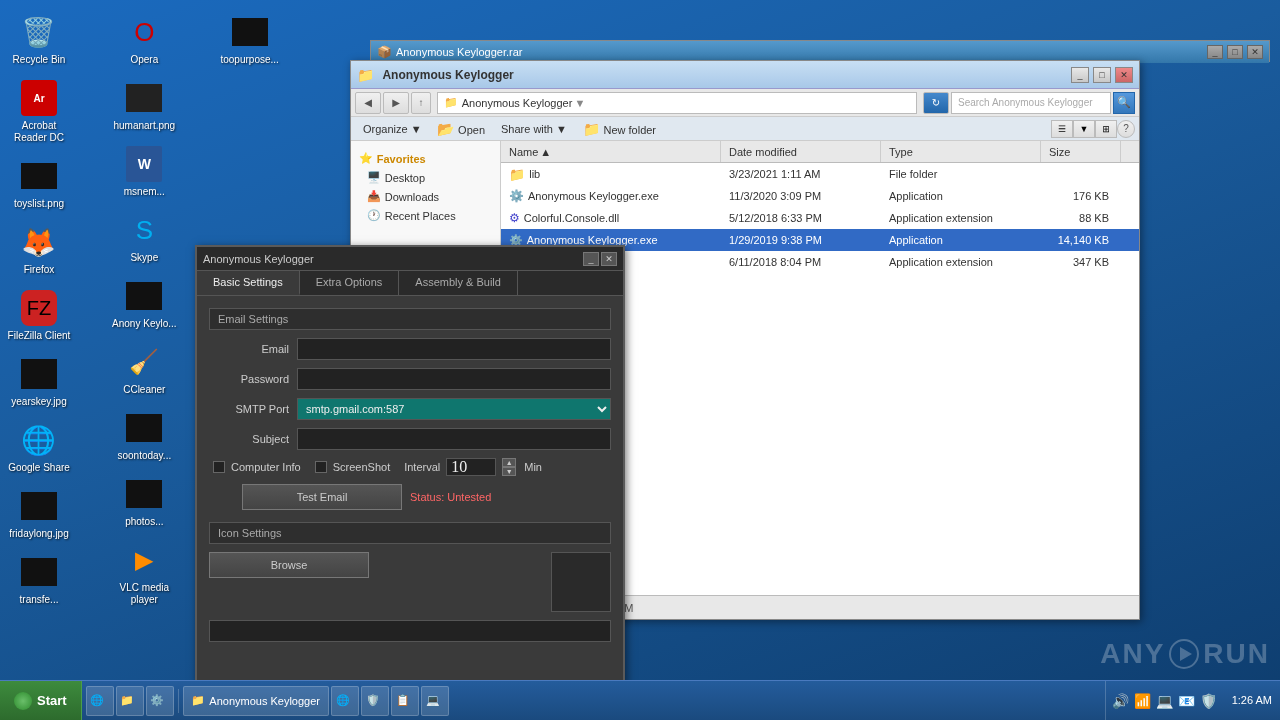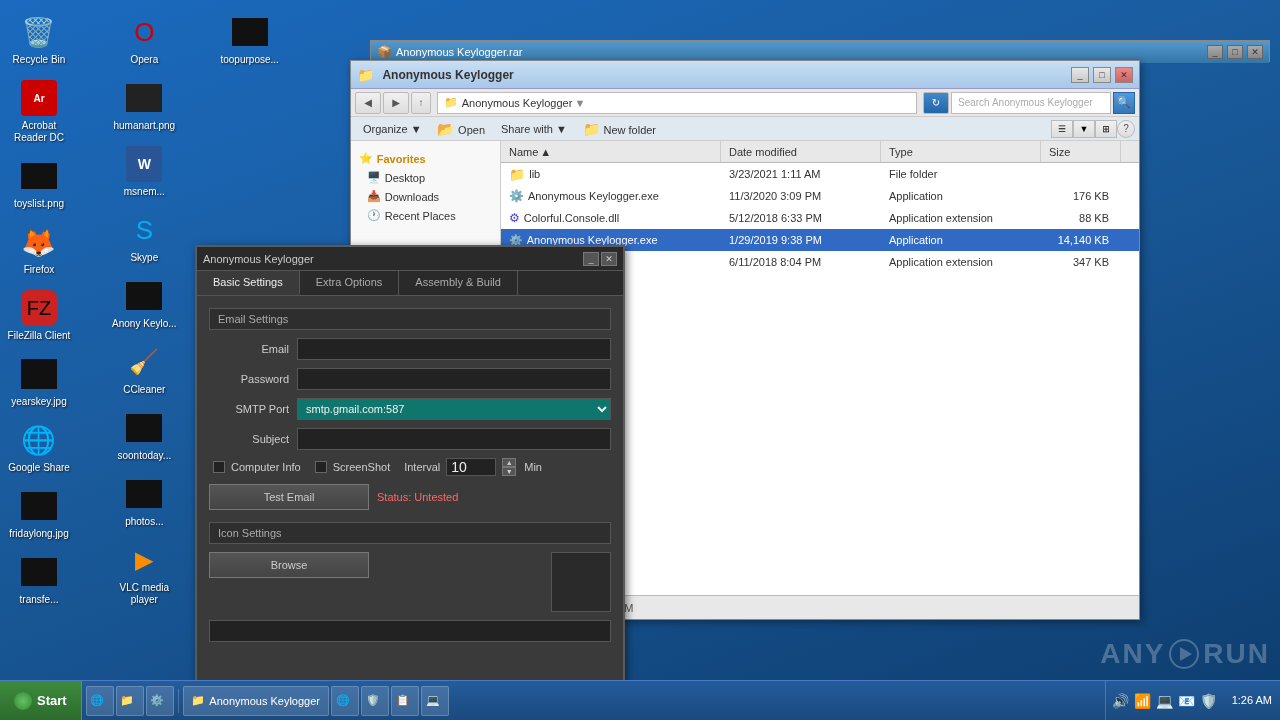--- a/index.html
+++ b/index.html
@@ -560,22 +560,23 @@
     .kl-check-label {
       color: #ccc;
       font-size: 11px;
     }
     .kl-check-input {
       width: 50px;
       height: 18px;
       background: #222;
       border: 1px solid #555;
       color: #eee;
-      font-size: 14px;
+      font-size: 16px;
       padding: 0 4px;
+      font-family: Liberation Serif, serif;
     }
     .kl-check-spin {
       display: flex;
       flex-direction: column;
     }
     .kl-spin-btn {
       width: 14px;
       height: 9px;
       background: #555;
       border: 1px solid #777;
@@ -998,21 +999,21 @@
         <span class="kl-check-label">ScreenShot</span>
         <span class="kl-check-label" style="margin-left:8px;">Interval</span>
         <input class="kl-check-input" type="text" value="10" style="">
         <div class="kl-check-spin">
           <div class="kl-spin-btn">▲</div>
           <div class="kl-spin-btn">▼</div>
         </div>
         <span class="kl-check-label" style="margin-left:2px;">Min</span>
       </div>
 
-      <div style="display:flex;align-items:center;margin-bottom:12px;">
+      <div style="display:flex;align-items:center;margin-bottom:12px;margin-left:33px;">
         <div class="kl-test-btn">
           <span>Test Email</span>
         </div>
         <span class="kl-status">Status: Untested</span>
       </div>
 
       <div class="kl-icon-section">
         <div class="kl-icon-section-label">Icon Settings</div>
         <div class="kl-icon-row">
           <div style="flex:1;display:flex;flex-direction:column;gap:8px;">

